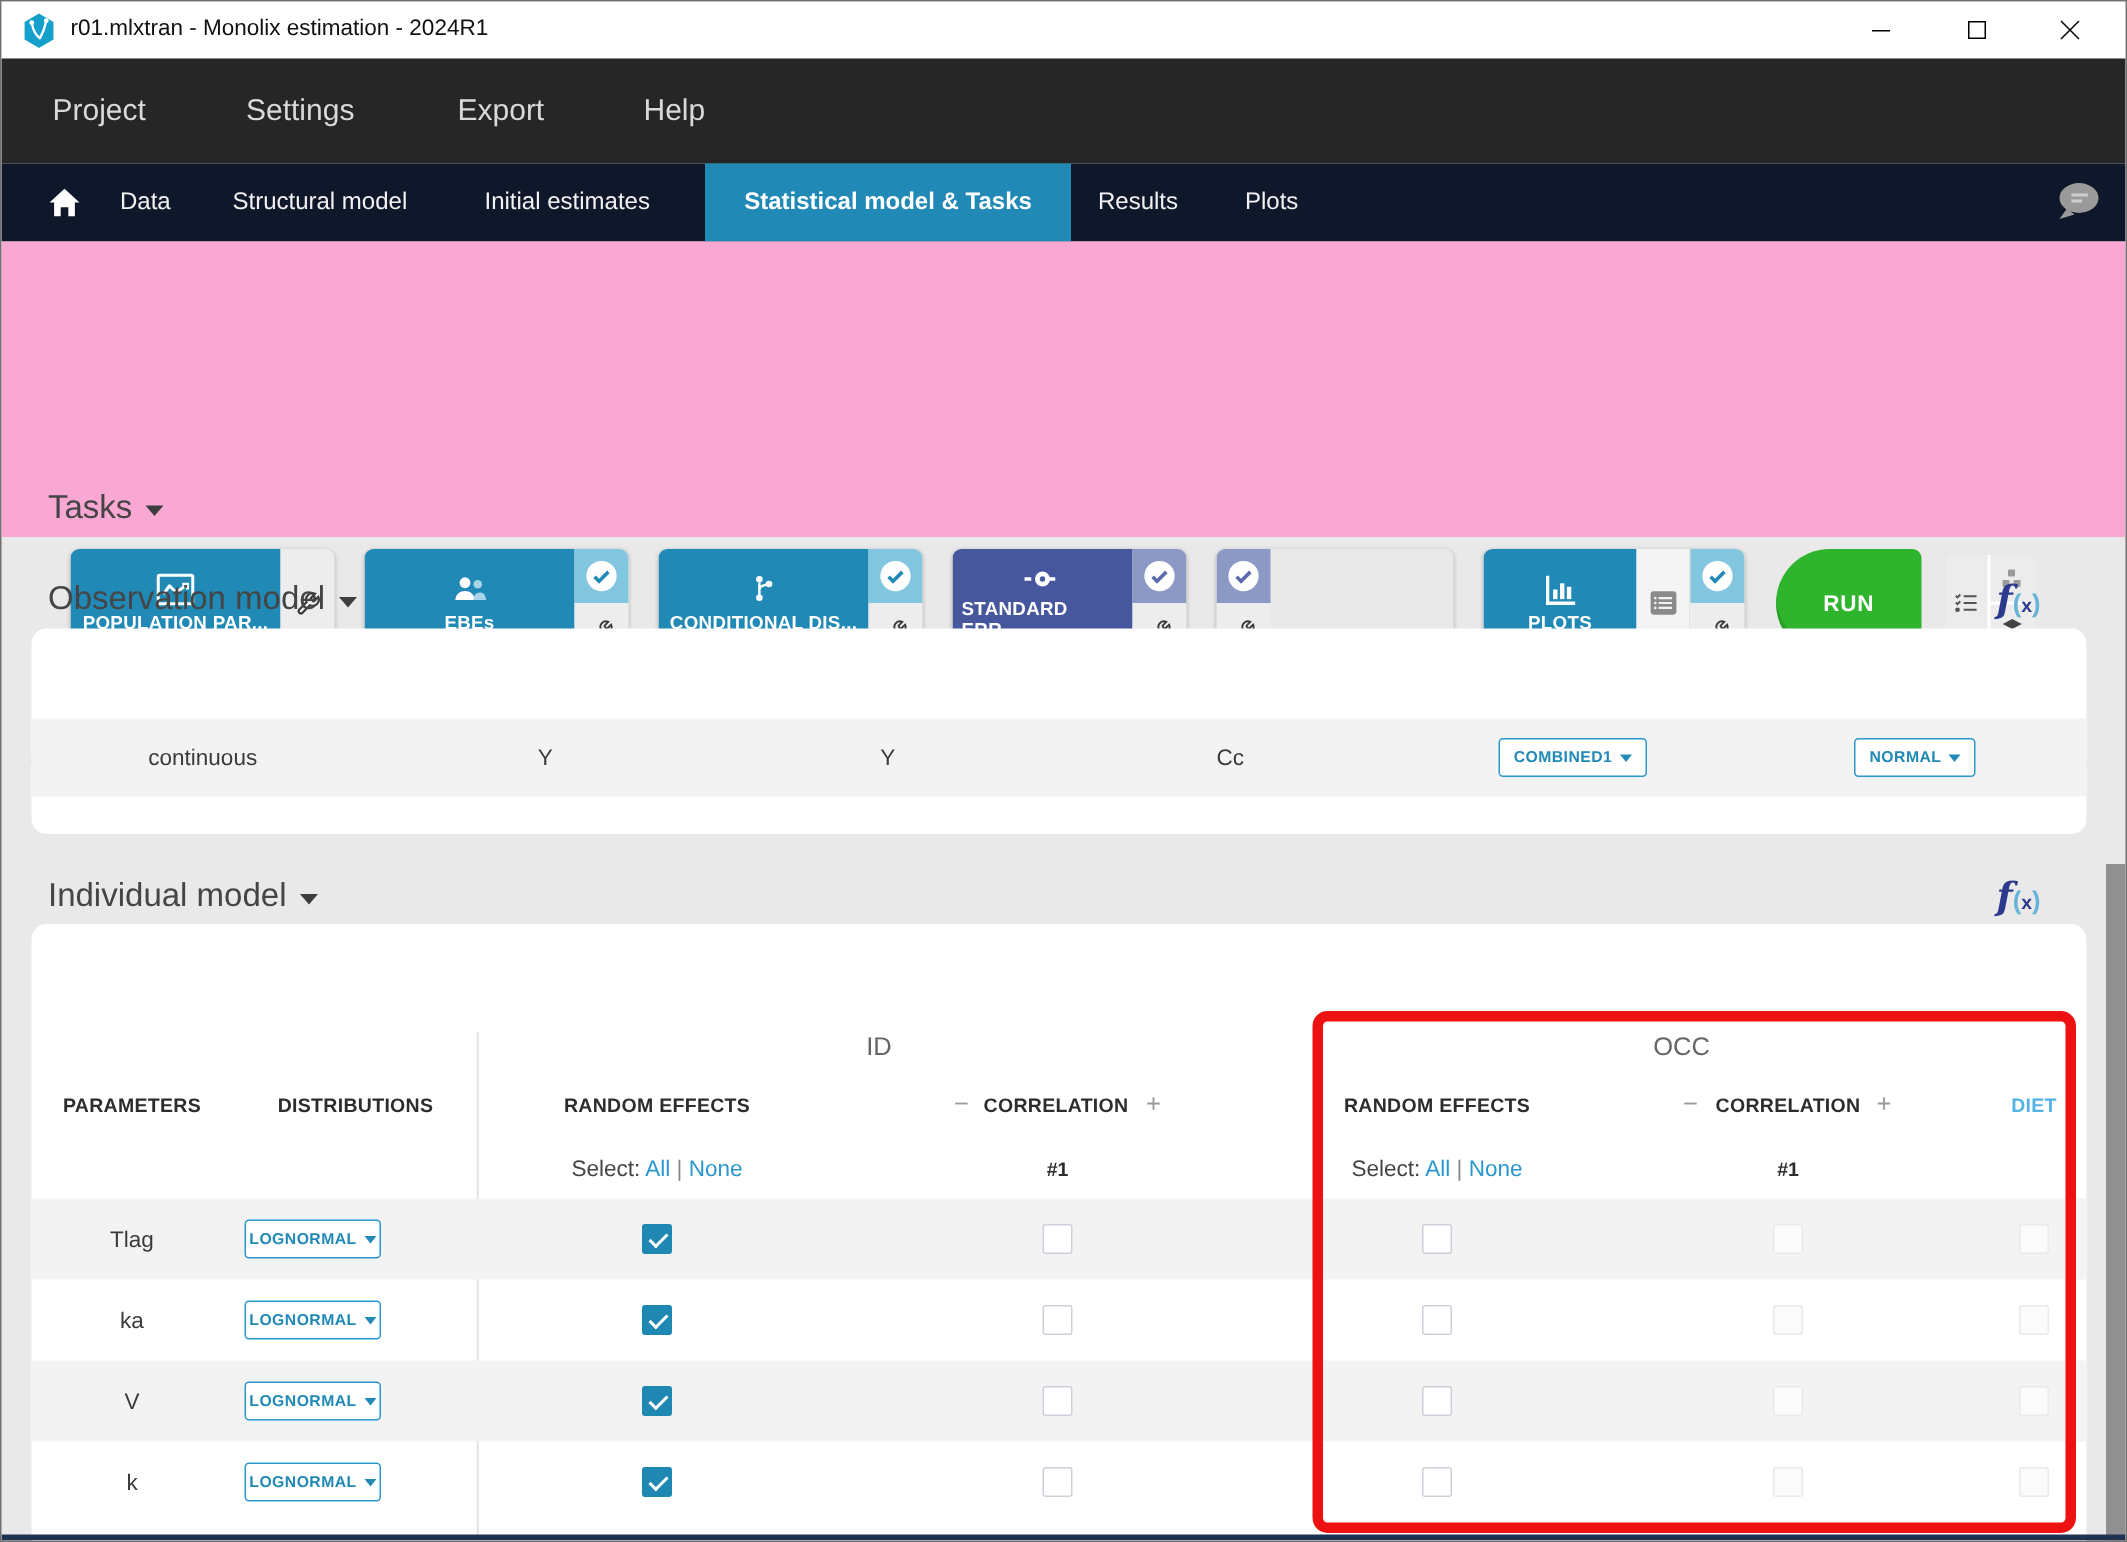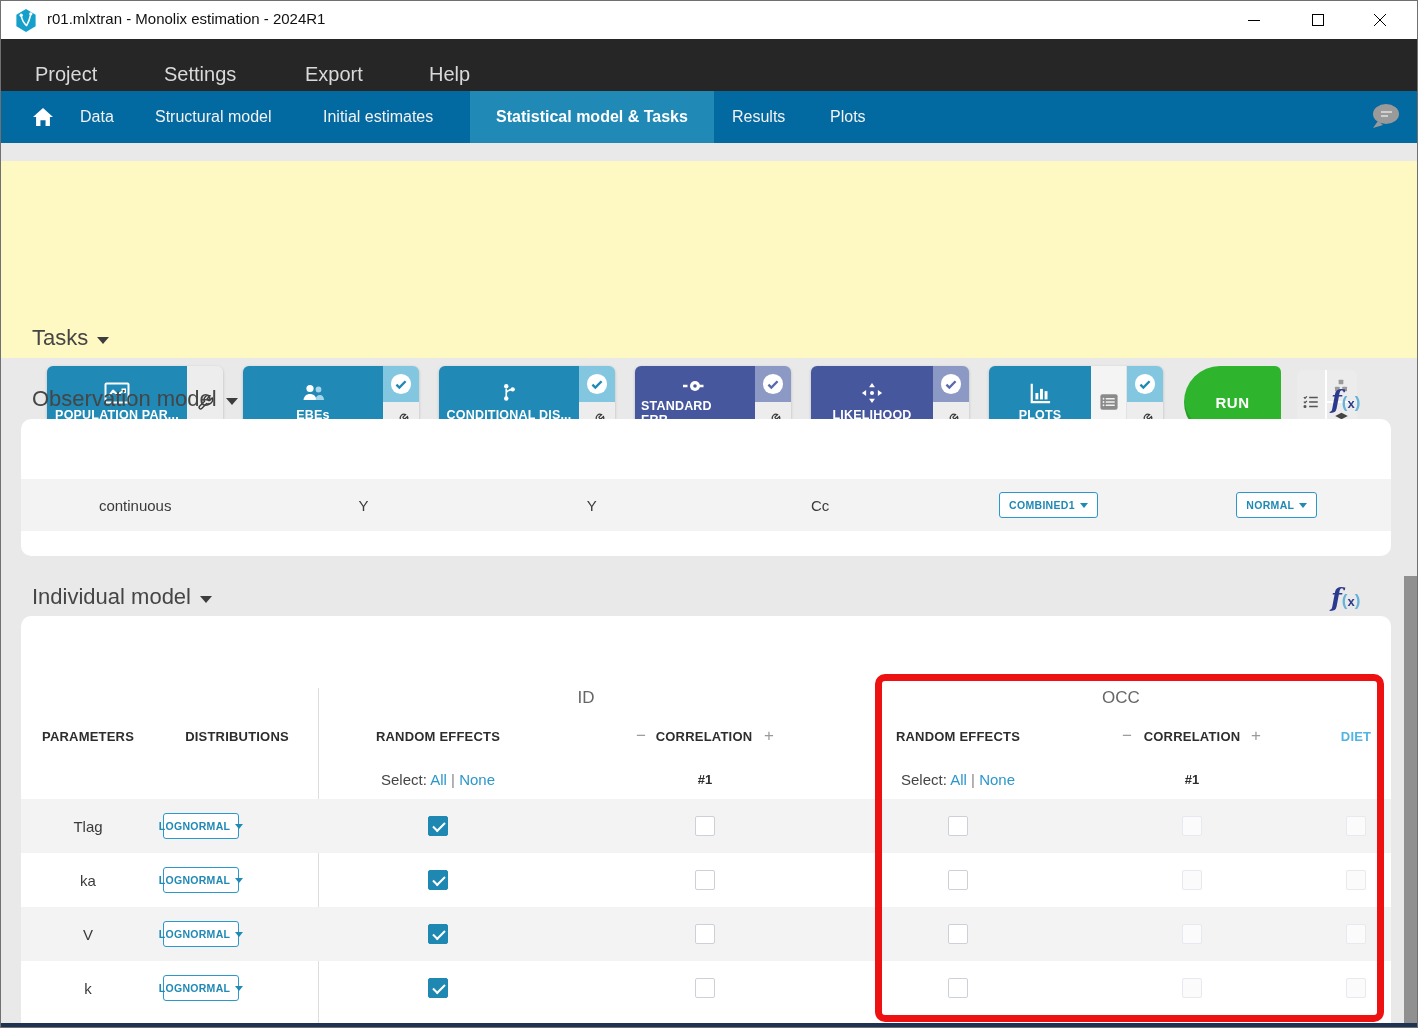--- a/index.html
+++ b/index.html
@@ -11,28 +11,28 @@
   .app-logo { position:absolute; left:13px; top:7px; width:24px; height:25px; }
   .title-text { position:absolute; left:46px; top:9px; font-size:15px; color:#111; }
   .win-btn { position:absolute; top:0; width:46px; height:38px; display:flex; align-items:center; justify-content:center; cursor:pointer; }
   .win-min { right:140px; } .win-max { right:76px; } .win-close { right:14px; }
 
   
   .menubar { position:absolute; left:0; top:38px; width:100%; height:70px; background:#262626; }
   .menu-item { position:absolute; top:0; height:70px; display:flex; align-items:center; color:#d9d9d9; font-size:20px; cursor:pointer; }
 
   
-  .tabbar { position:absolute; left:0; top:90px; width:100%; height:52px; background:#0369a1; }
+  .tabbar { position:absolute; left:0; top:108px; width:100%; height:52px; background:#0f172a; }
   .tab { position:absolute; top:0; height:52px; display:flex; align-items:center; color:#f2f2f2; font-size:16px; cursor:pointer; }
   .tab-active { position:absolute; left:469px; top:0; width:244px; height:52px; background:#2089b5; display:flex; align-items:center; justify-content:center; color:#fff; font-size:16px; font-weight:bold; cursor:pointer; }
   .home-tab { position:absolute; left:20px; top:0; width:44px; height:52px; display:flex; align-items:center; justify-content:center; cursor:pointer; }
   .chat-btn { position:absolute; right:14px; top:10px; width:36px; height:32px; cursor:pointer; }
 
   
-  .tasks-panel { position:absolute; left:0; top:160px; width:100%; height:197px; background:#fef9c3; }
+  .tasks-panel { position:absolute; left:0; top:160px; width:100%; height:197px; background:#f9a8d4; }
   .section-heading { position:absolute; font-size:22px; color:#454545; display:flex; align-items:center; gap:9px; cursor:pointer; }
   .section-heading .tri { width:0; height:0; border-left:6px solid transparent; border-right:6px solid transparent; border-top:7px solid #3d3d3d; margin-top:4px; }
   .h-tasks { left:31px; top:164px; }
 
   .task-btn { position:absolute; top:205px; height:72px; display:flex; border-radius:6px; overflow:hidden; box-shadow:0 1px 3px rgba(0,0,0,.22); cursor:pointer; }
   .task-main { display:flex; flex-direction:column; align-items:center; justify-content:center; gap:4px; color:#fff; font-weight:bold; font-size:12.5px; letter-spacing:.2px; padding:0 6px; }
   .bg-teal { background:#2089b5; } .bg-indigo { background:#47579e; }
   .task-side { display:flex; flex-direction:column; width:36px; }
   .task-check { flex:1; display:flex; align-items:center; justify-content:center; }
   .chk-teal { background:#82c6e0; } .chk-indigo { background:#8d99c5; }
@@ -88,21 +88,21 @@
   .sel-row { position:absolute; top:155px; transform:translateX(-50%); font-size:15px; color:#444; white-space:nowrap; }
   .sel-row a { color:#2b97cc; text-decoration:none; cursor:pointer; }
   .sel-row .bar { color:#888; }
   .corr-num { position:absolute; top:156px; transform:translateX(-50%); font-size:13px; font-weight:bold; color:#2d2d2d; }
   .v-divider { position:absolute; left:297px; top:72px; bottom:0; width:1px; background:#ddd; }
 
   .im-row { position:absolute; left:0; width:100%; height:54px; }
   .im-row.alt { background:#f3f3f3; }
   .param-name { position:absolute; left:7px; top:0; width:120px; height:54px; display:flex; align-items:center; justify-content:center; font-size:15px; color:#3a3a3a; }
   .dist-wrap { position:absolute; left:142px; top:14px; width:88px; }
-  .dist-wrap .pill-btn { width:76px; }
+  .dist-wrap .pill-btn { width:91px; }
 
   .cb { position:absolute; top:17px; width:20px; height:20px; border-radius:2px; background:#fff; border:1.5px solid #ccd1d9; cursor:pointer; }
   .cb.dim { border-color:#e6e9ee; background:#fbfbfb; }
   .cb.checked { background:#1e87b2; border-color:#1e87b2; }
   .cb.checked::after { content:""; position:absolute; left:3.5px; top:4.5px; width:10px; height:5px; border-left:2.5px solid #fff; border-bottom:2.5px solid #fff; transform:rotate(-45deg); }
 
   .highlight-box { position:absolute; left:874px; top:673px; width:509px; height:348px; border:7px solid #ee1111; border-radius:10px; pointer-events:none; }
 
   .v-scrollbar { position:absolute; right:0; top:575px; width:13px; height:453px; background:#909090; cursor:pointer; }
   .bottom-edge { position:absolute; left:0; bottom:0; width:100%; height:4px; background:#1e3254; }
@@ -254,30 +254,20 @@
         </div>
         <div class="task-wrench">
           <svg width="15" height="15" viewBox="0 0 24 24" fill="none" stroke="#3a3a3a" stroke-width="2">
               <path d="M14.7 6.3a1 1 0 0 0 0 1.4l1.6 1.6a1 1 0 0 0 1.4 0l3.77-3.77a6 6 0 0 1-7.94 7.94l-6.91 6.91a2.12 2.12 0 0 1-3-3l6.91-6.91a6 6 0 0 1 7.94-7.94l-3.76 3.76z"></path>
             </svg>
         </div>
       </div>
     </div>
 
     <div class="task-btn" style="left:810px;width:158px">
-      <div class="task-main bg-indigo" style="width:122px">
-        <svg width="22" height="22" viewBox="0 0 24 24" fill="#fff">
-            <path d="M12 1l3.2 4.6H8.8z"></path>
-            <path d="M12 23l-3.2-4.6h6.4z"></path>
-            <path d="M1 12l4.6-3.2v6.4z"></path>
-            <path d="M23 12l-4.6 3.2V8.8z"></path>
-            <circle cx="12" cy="12" r="2.2"></circle>
-          </svg>
-        <span>LIKELIHOOD</span>
-      </div>
       <div class="task-side">
         <div class="task-check chk-indigo">
           <svg width="22" height="22" viewBox="0 0 24 24">
               <circle cx="12" cy="12" r="11" fill="#fff"></circle>
               <path d="M7 12.6l3.2 3.2L17 9" stroke="#5a6aad" stroke-width="2.6" fill="none"></path>
             </svg>
         </div>
         <div class="task-wrench">
           <svg width="15" height="15" viewBox="0 0 24 24" fill="none" stroke="#3a3a3a" stroke-width="2">
               <path d="M14.7 6.3a1 1 0 0 0 0 1.4l1.6 1.6a1 1 0 0 0 1.4 0l3.77-3.77a6 6 0 0 1-7.94 7.94l-6.91 6.91a2.12 2.12 0 0 1-3-3l6.91-6.91a6 6 0 0 1 7.94-7.94l-3.76 3.76z"></path>

